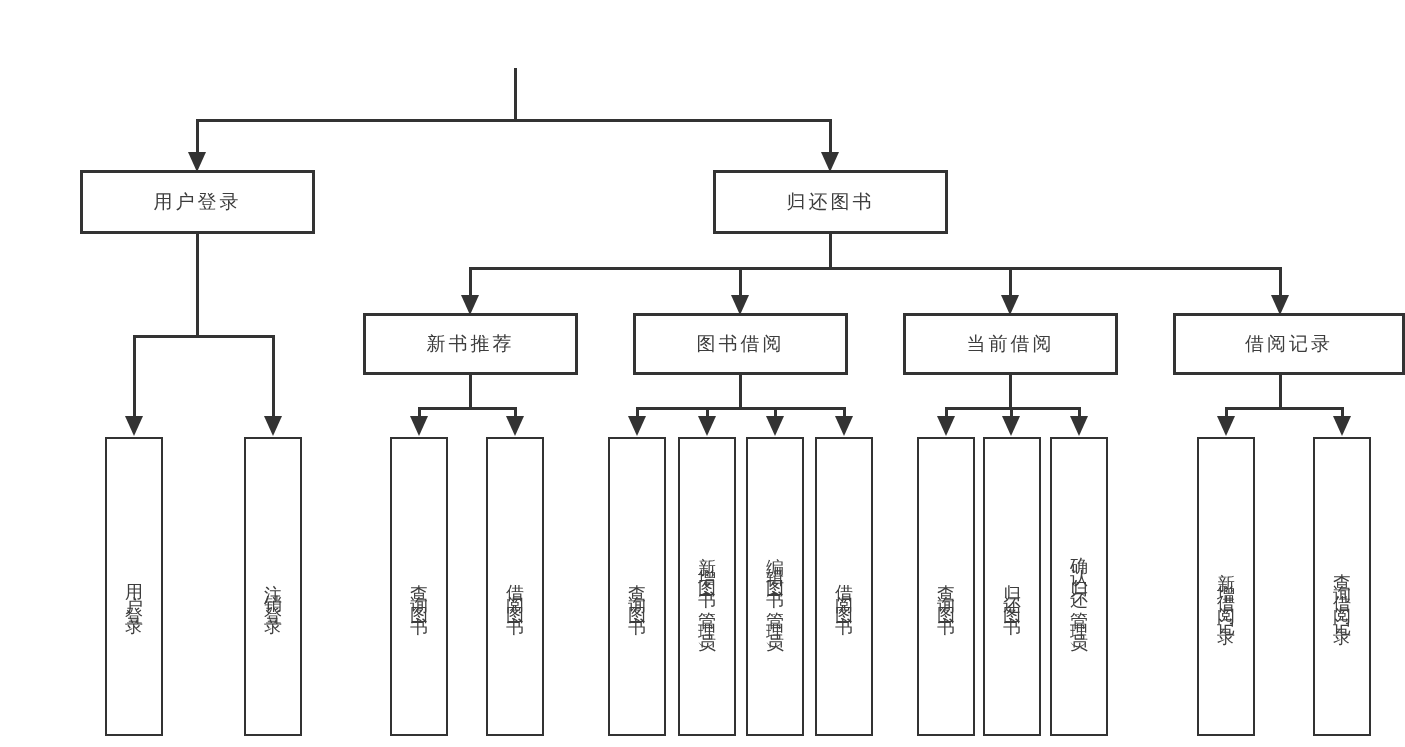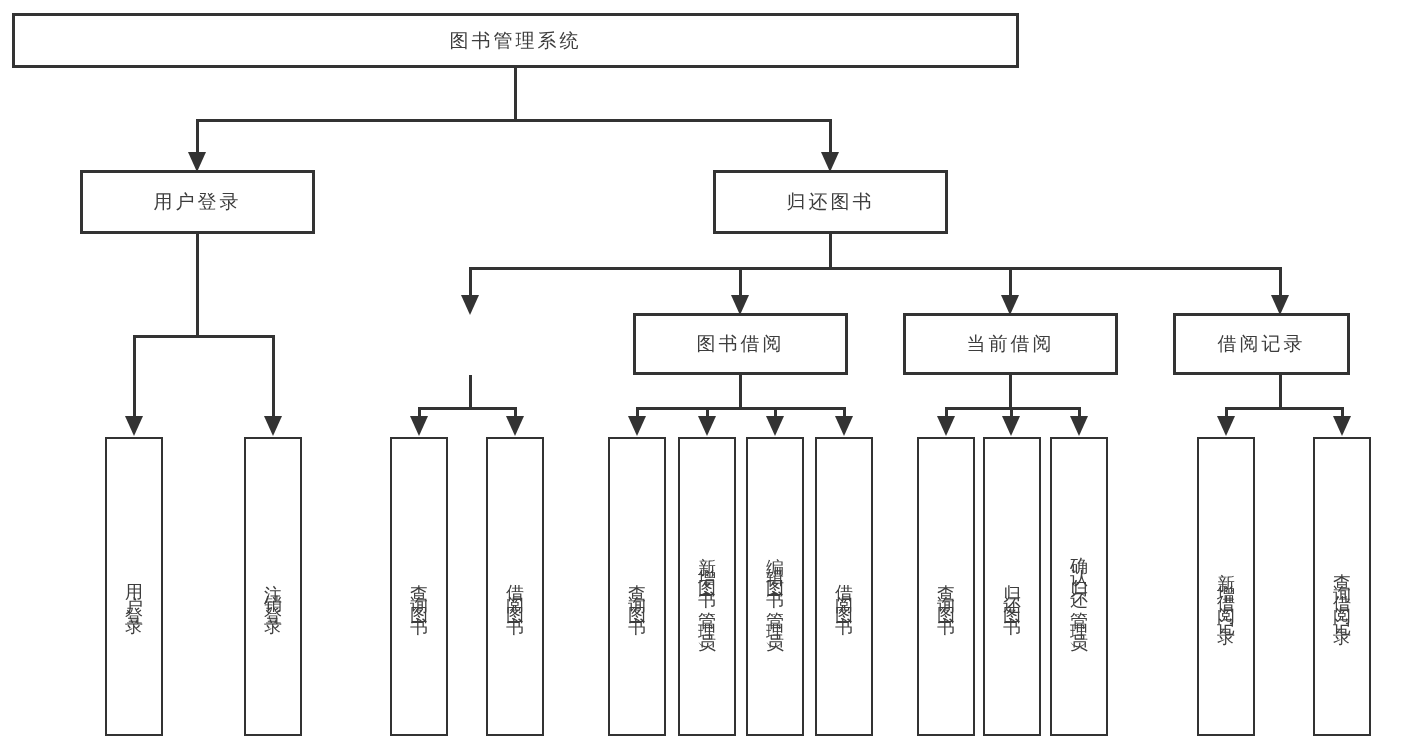--- a/index.html
+++ b/index.html
@@ -49,38 +49,38 @@
     opacity:.9;
     letter-spacing:1px;
     pointer-events:none;
   }
 </style>
 </head>
 <body>
 
 <div class="canvas">
 
-  <div class="box root" style="left:12px;top:13px;width:1007px;height:55px">
-    <span>图书管理系统</span>
-  </div>
 
   <div class="box lvl" style="left:80px;top:170px;width:235px;height:64px">
     <span>用户登录</span>
   </div>
   <div class="box lvl" style="left:713px;top:170px;width:235px;height:64px">
     <span>归还图书</span>
   </div>
 
+  <div class="box lvl" style="left:363px;top:313px;width:215px;height:62px">
+    <span>新书推荐</span>
+  </div>
   <div class="box lvl" style="left:633px;top:313px;width:215px;height:62px">
     <span>图书借阅</span>
   </div>
   <div class="box lvl" style="left:903px;top:313px;width:215px;height:62px">
     <span>当前借阅</span>
   </div>
-  <div class="box lvl" style="left:1173px;top:313px;width:177px;height:62px">
+  <div class="box lvl" style="left:1173px;top:313px;width:232px;height:62px">
     <span>借阅记录</span>
   </div>
 
   <div class="box leaf" style="left:105px;top:437px;width:58px;height:299px">
     <span class="vlabel">用户登录</span>
   </div>
   <div class="box leaf" style="left:244px;top:437px;width:58px;height:299px">
     <span class="vlabel">注销登录</span>
   </div>
 

